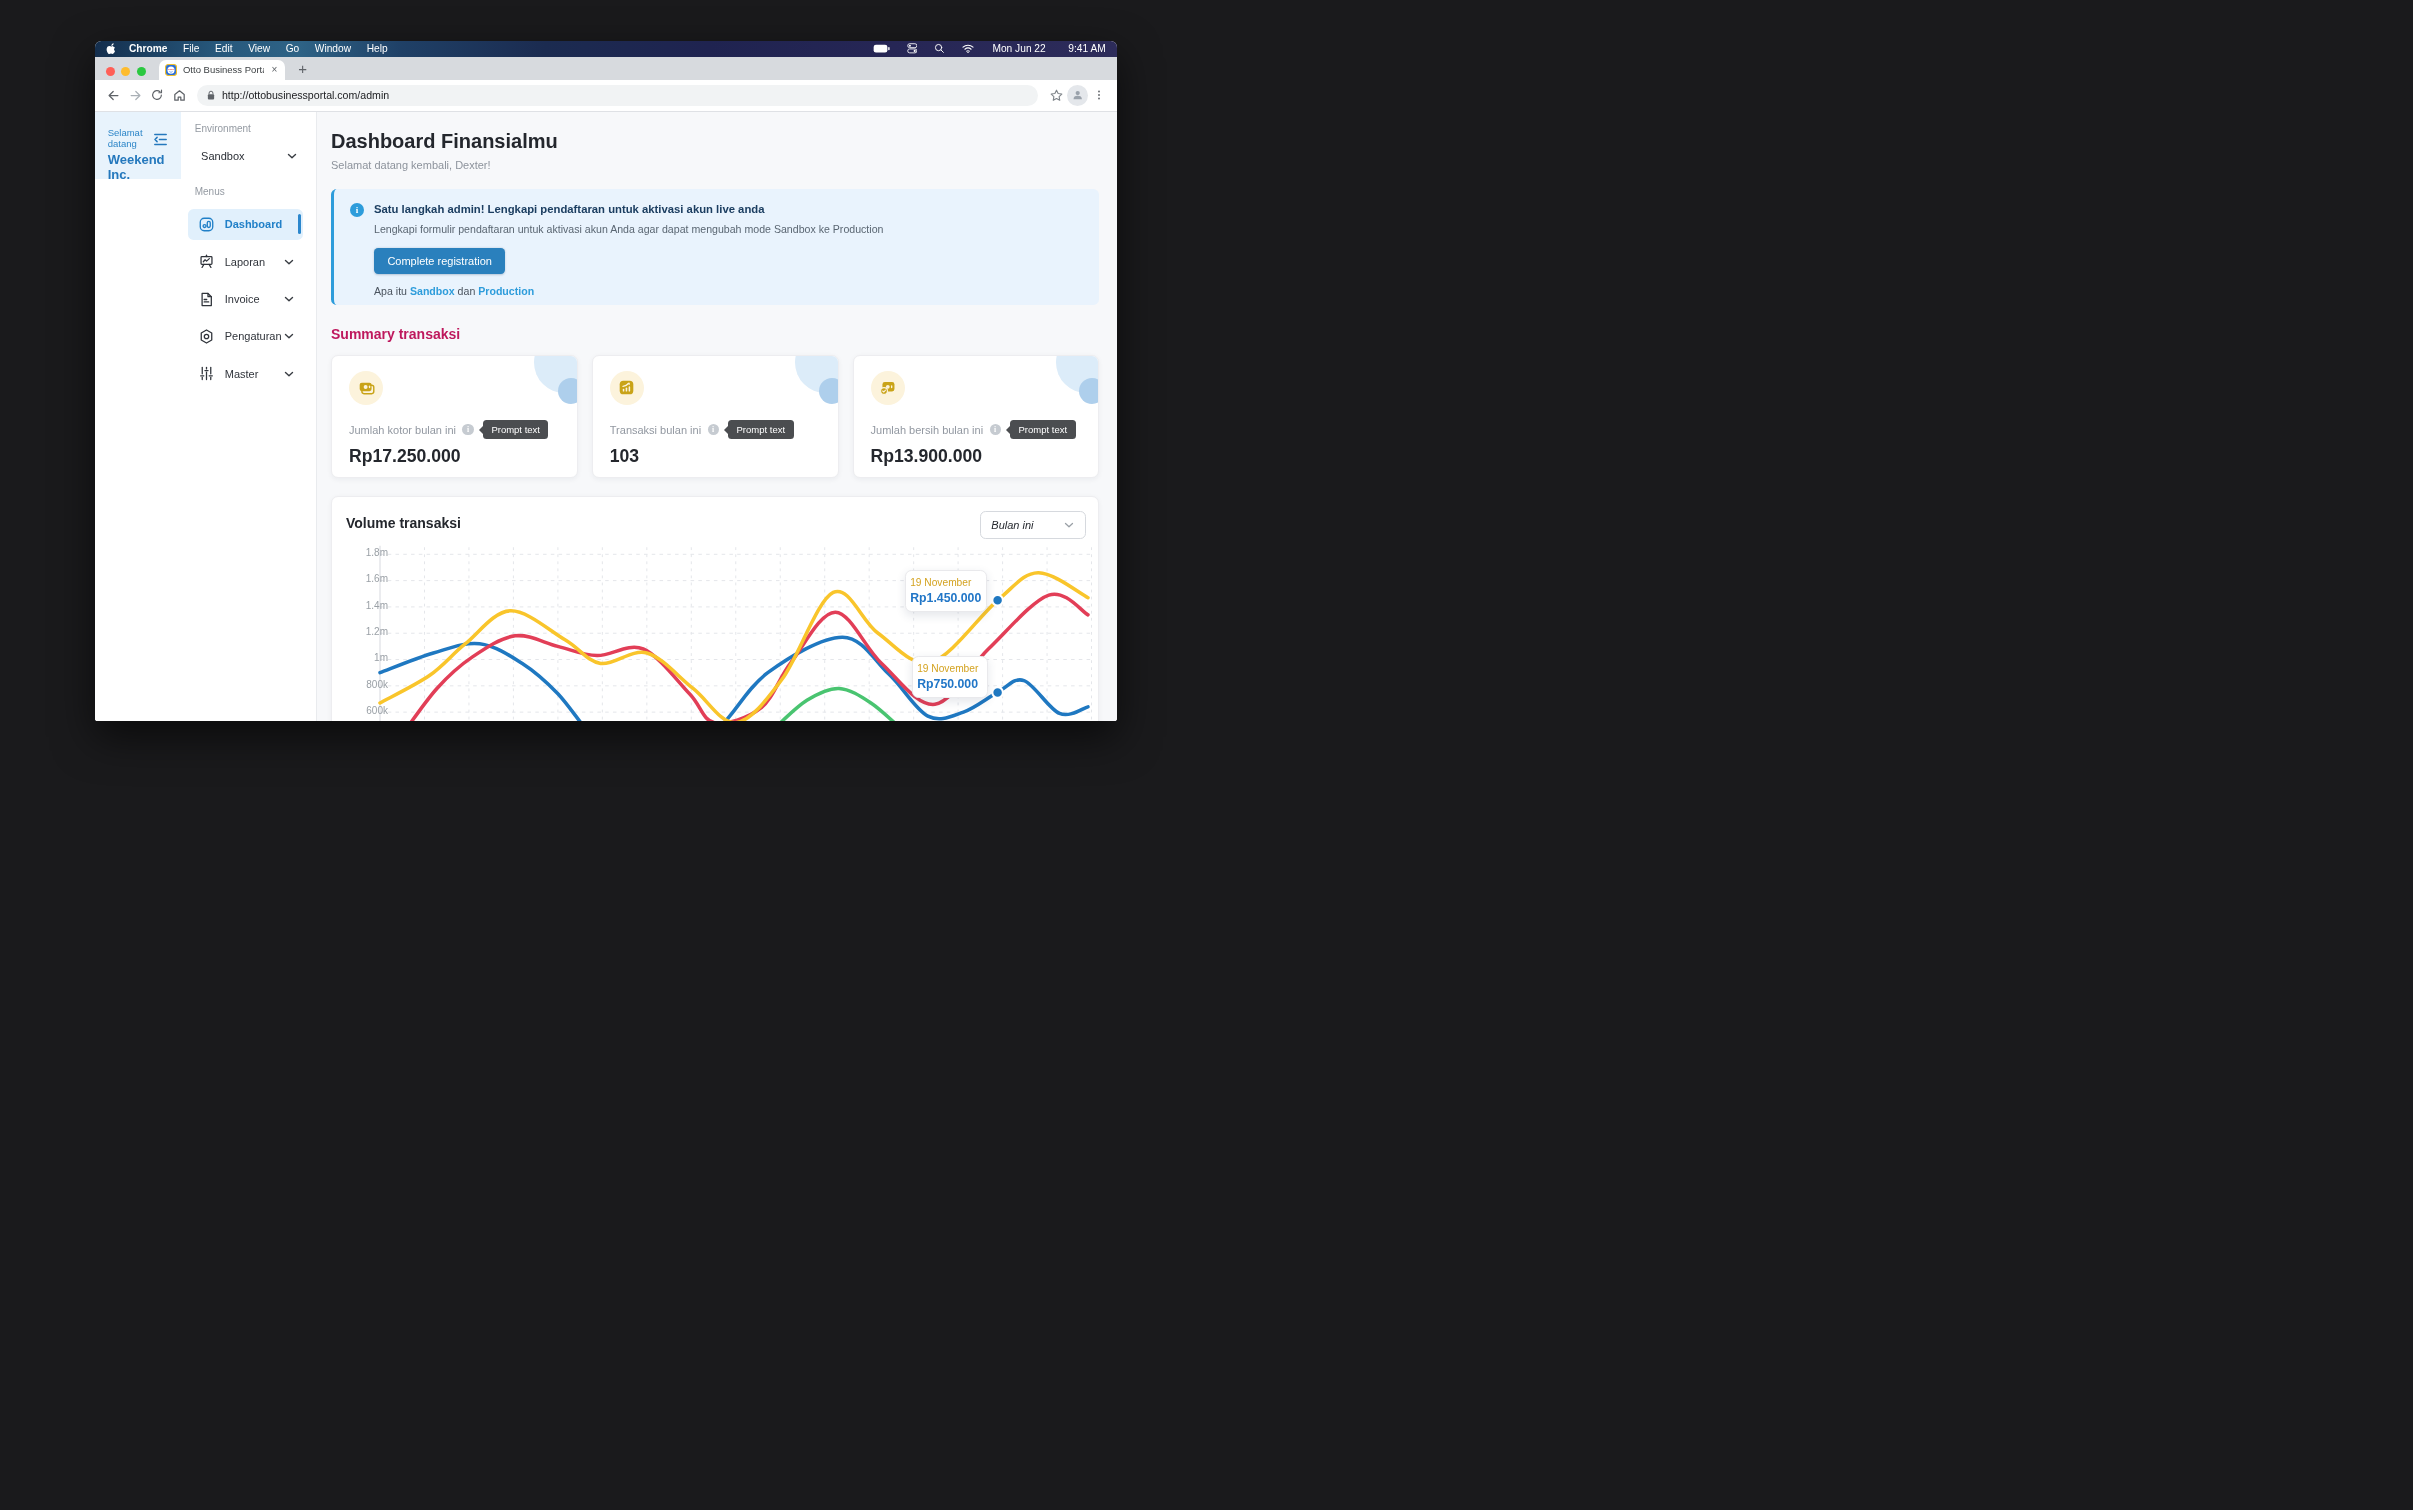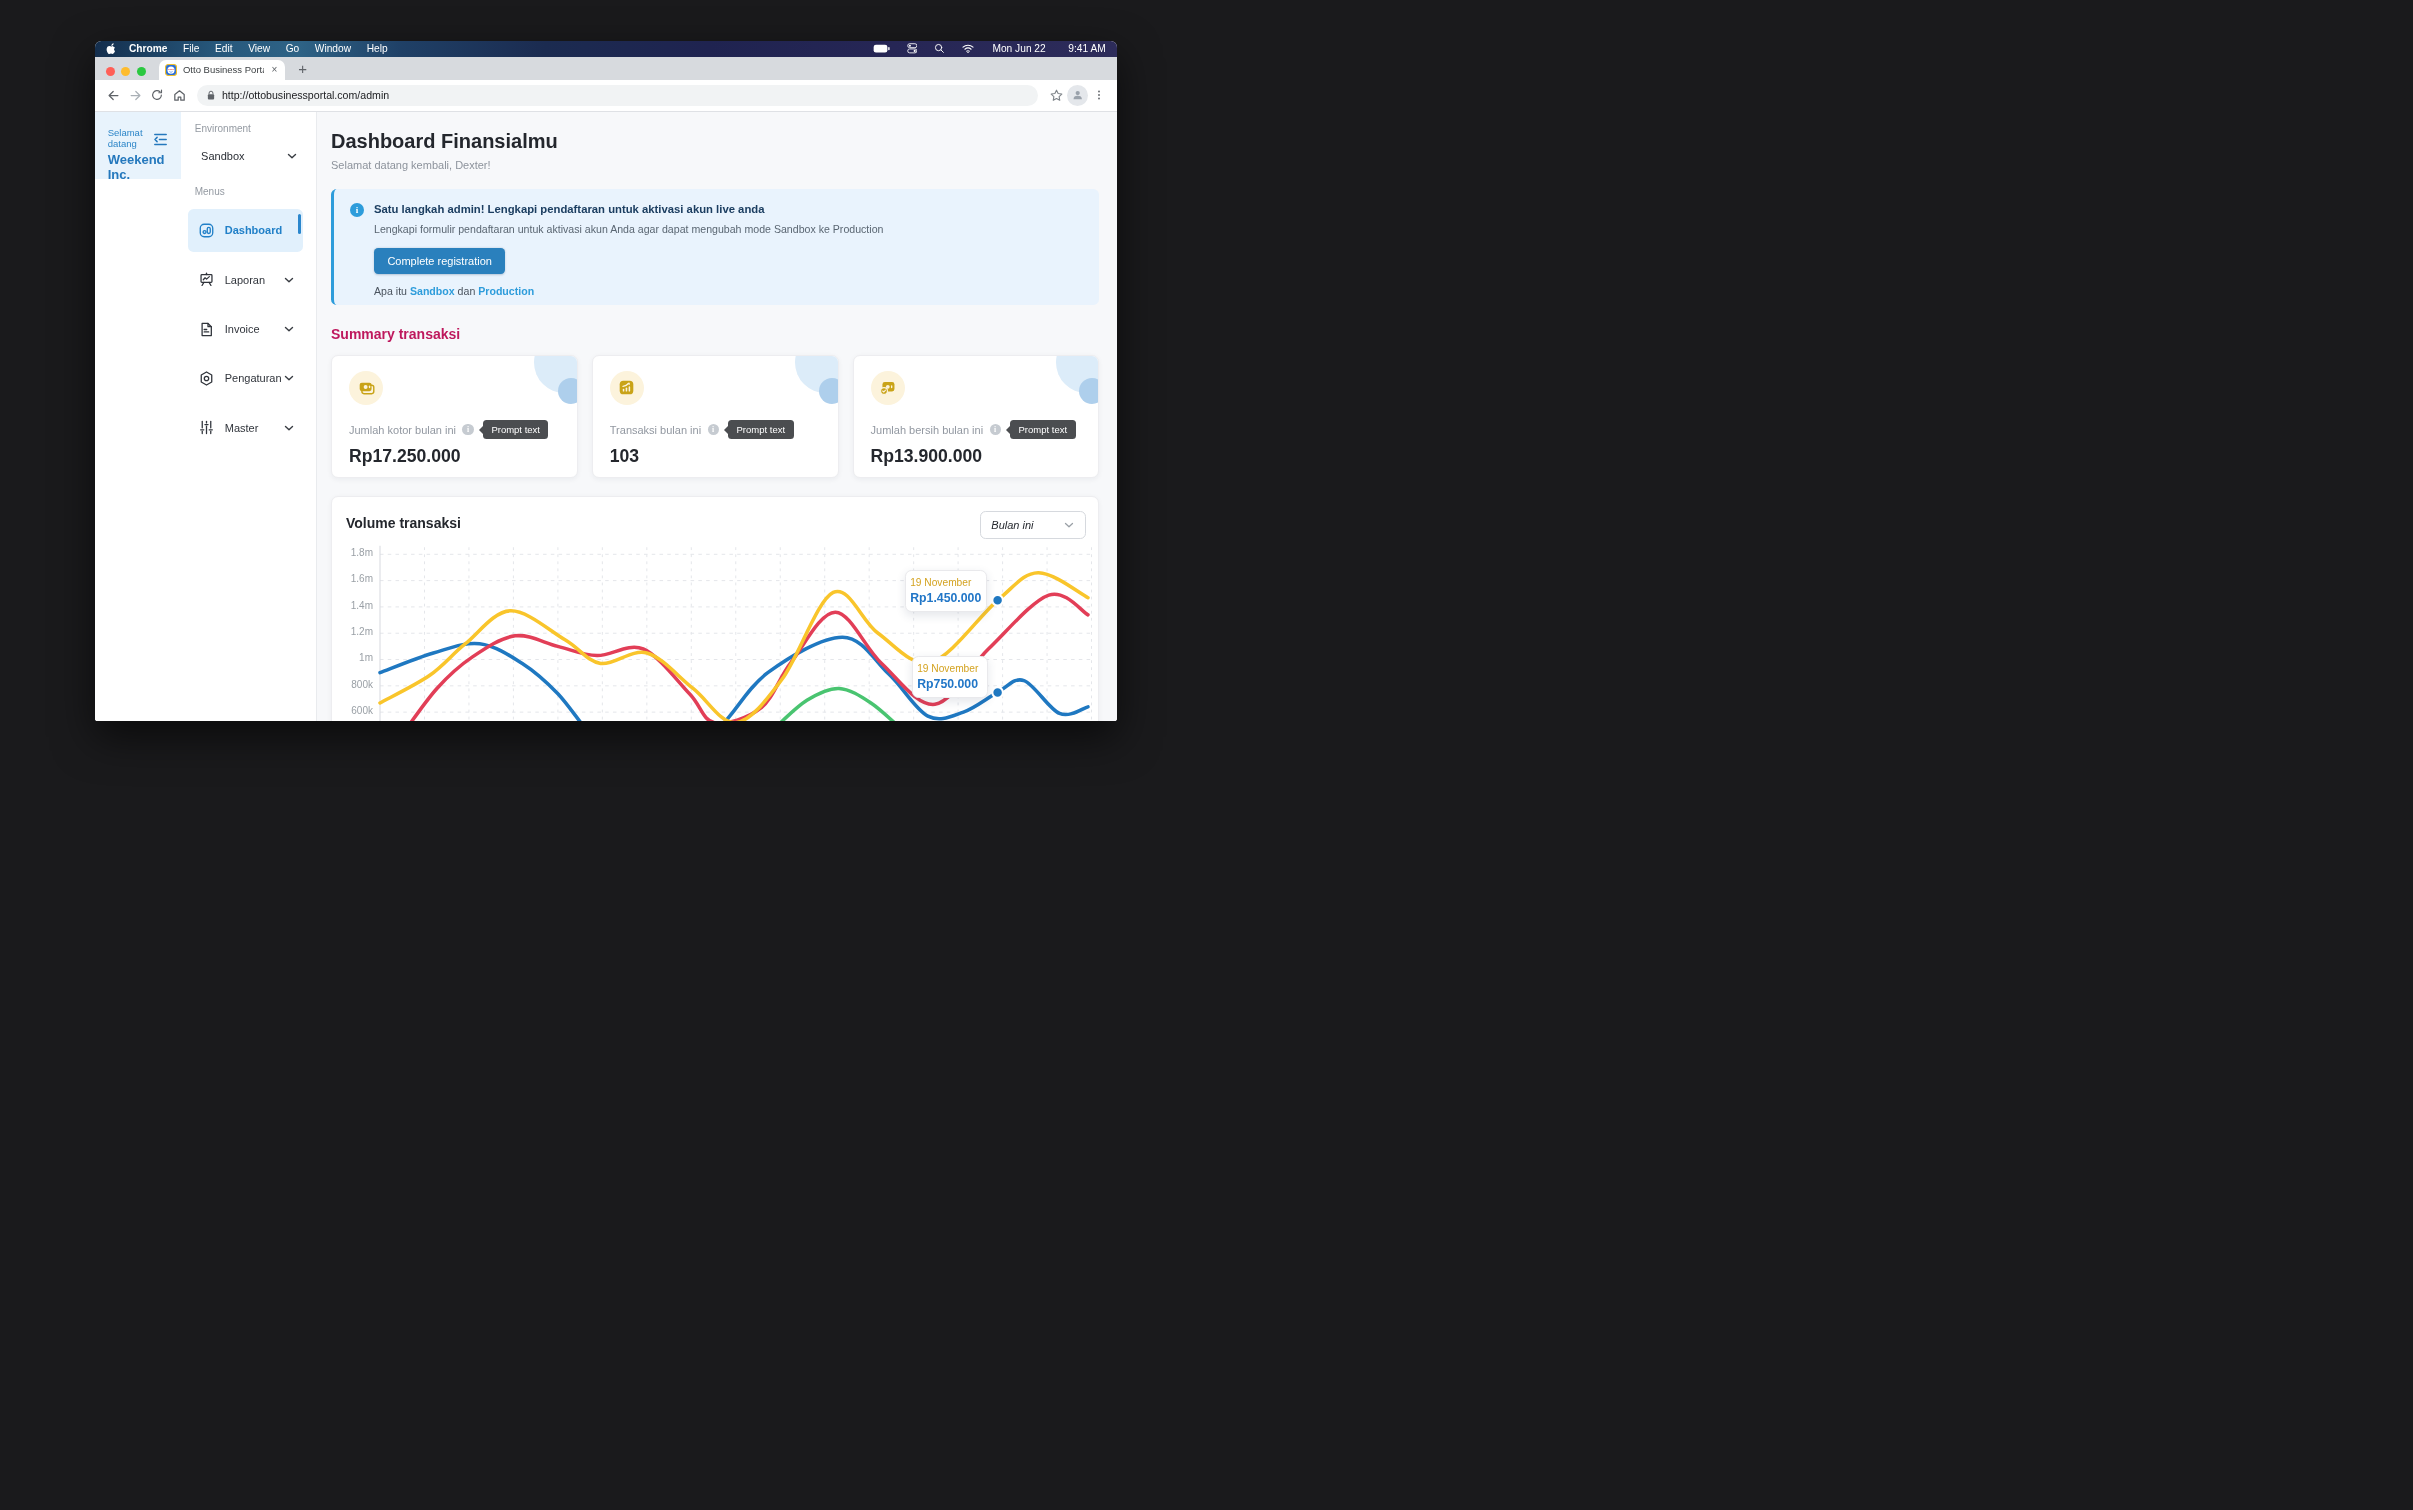--- a/index.html
+++ b/index.html
@@ -44,21 +44,21 @@
   .sidebar{width:222px;flex:0 0 222px;background:#fff;border-right:0.7px solid #e9ebee;display:flex;}
   .sb-header{background:#e8f3fc;padding:15px 12.7px 12.7px 12.7px;height:67px;position:relative;}
   .sb-welcome{color:#2d86c8;font-size:9.5px;margin-bottom:3.5px;}
   .sb-company{color:#2478bd;font-size:13px;font-weight:700;}
   .collapse{position:absolute;right:11.3px;top:19px;width:18.3px;height:18.3px;display:flex;align-items:center;justify-content:center;}
   .sb-body{padding:11.3px 13.4px 0 6.4px;}
   .sb-label{color:#949aa2;font-size:10px;margin-left:7px;}
   .env-row{margin:15px 3.5px 0 13.4px;display:flex;align-items:center;justify-content:space-between;}
   .env-value{color:#2b2f36;font-size:11px;}
   .sb-label.menus{margin-top:23px;}
-  .menu-item{height:43px;margin-top:6.4px;display:flex;align-items:center;padding:0 7px 0 10px;border-radius:5.6px;position:relative;}
+  .menu-item{height:31px;margin-top:6.4px;display:flex;align-items:center;padding:0 7px 0 10px;border-radius:5.6px;position:relative;}
   .menu-item:first-of-type{margin-top:0;}
   .mi-icon{width:17px;height:17px;margin-right:10px;flex:0 0 17px;display:flex;}
   .mi-label{font-size:11px;color:#30343b;font-weight:500;}
   .mi-chev{margin-left:auto;display:flex;}
   .menu-item.active{background:#e1f0fc;margin-top:12px;}
   .menu-item.active .mi-label{color:#2180c8;font-weight:700;}
   .active-pill{position:absolute;right:1.4px;top:5.6px;width:3.5px;height:20px;border-radius:2.1px;background:#2b87cd;}
 
   
   .main{flex:1;min-width:0;padding:18.3px 17.6px 0 14px;overflow:hidden;position:relative;}
@@ -94,21 +94,21 @@
   .card-value{margin-top:7px;font-size:17.6px;font-weight:700;color:#24272d;}
 
   .volume-card{background:#fff;border:0.7px solid #ededf0;border-radius:7px;box-shadow:0 1.4px 5.6px rgba(16,36,59,.05);
     height:254px;position:relative;overflow:hidden;}
   .vol-title{position:absolute;left:14px;top:18.3px;font-size:14px;font-weight:700;color:#24272d;}
   .vol-select{position:absolute;right:12.7px;top:14px;width:106px;height:28px;border:1.1px solid #d6d9de;border-radius:5.6px;
     background:#fff;display:flex;align-items:center;justify-content:space-between;padding:0 9.2px 0 10.6px;}
   .vol-select span{font-size:11px;color:#26292f;font-style:italic;}
   #chart-root{position:absolute;inset:0;}
   #chart-svg{position:absolute;left:0;top:0;pointer-events:none;}
-  .ytick{position:absolute;left:0;width:41px;text-align:right;font-size:10px;color:#9aa0a6;}
+  .ytick{position:absolute;left:15px;width:41px;text-align:right;font-size:10px;color:#9aa0a6;}
   .chart-tip{position:absolute;background:#fff;border:0.7px solid #e9e9ec;border-radius:6.4px;text-align:left;
     padding:5.6px 4.2px 6.4px 4.2px;box-shadow:0 3.5px 10px rgba(40,60,90,.12);}
   .tip-date{color:#d4a321;font-size:10.2px;}
   .tip-value{color:#2176c7;font-size:12.3px;font-weight:700;margin-top:2.8px;}
   .tip1{left:573px;top:73px;width:82px;}
   .tip2{left:580px;top:159px;width:76px;}
 </style>
 </head>
 <body>
 

